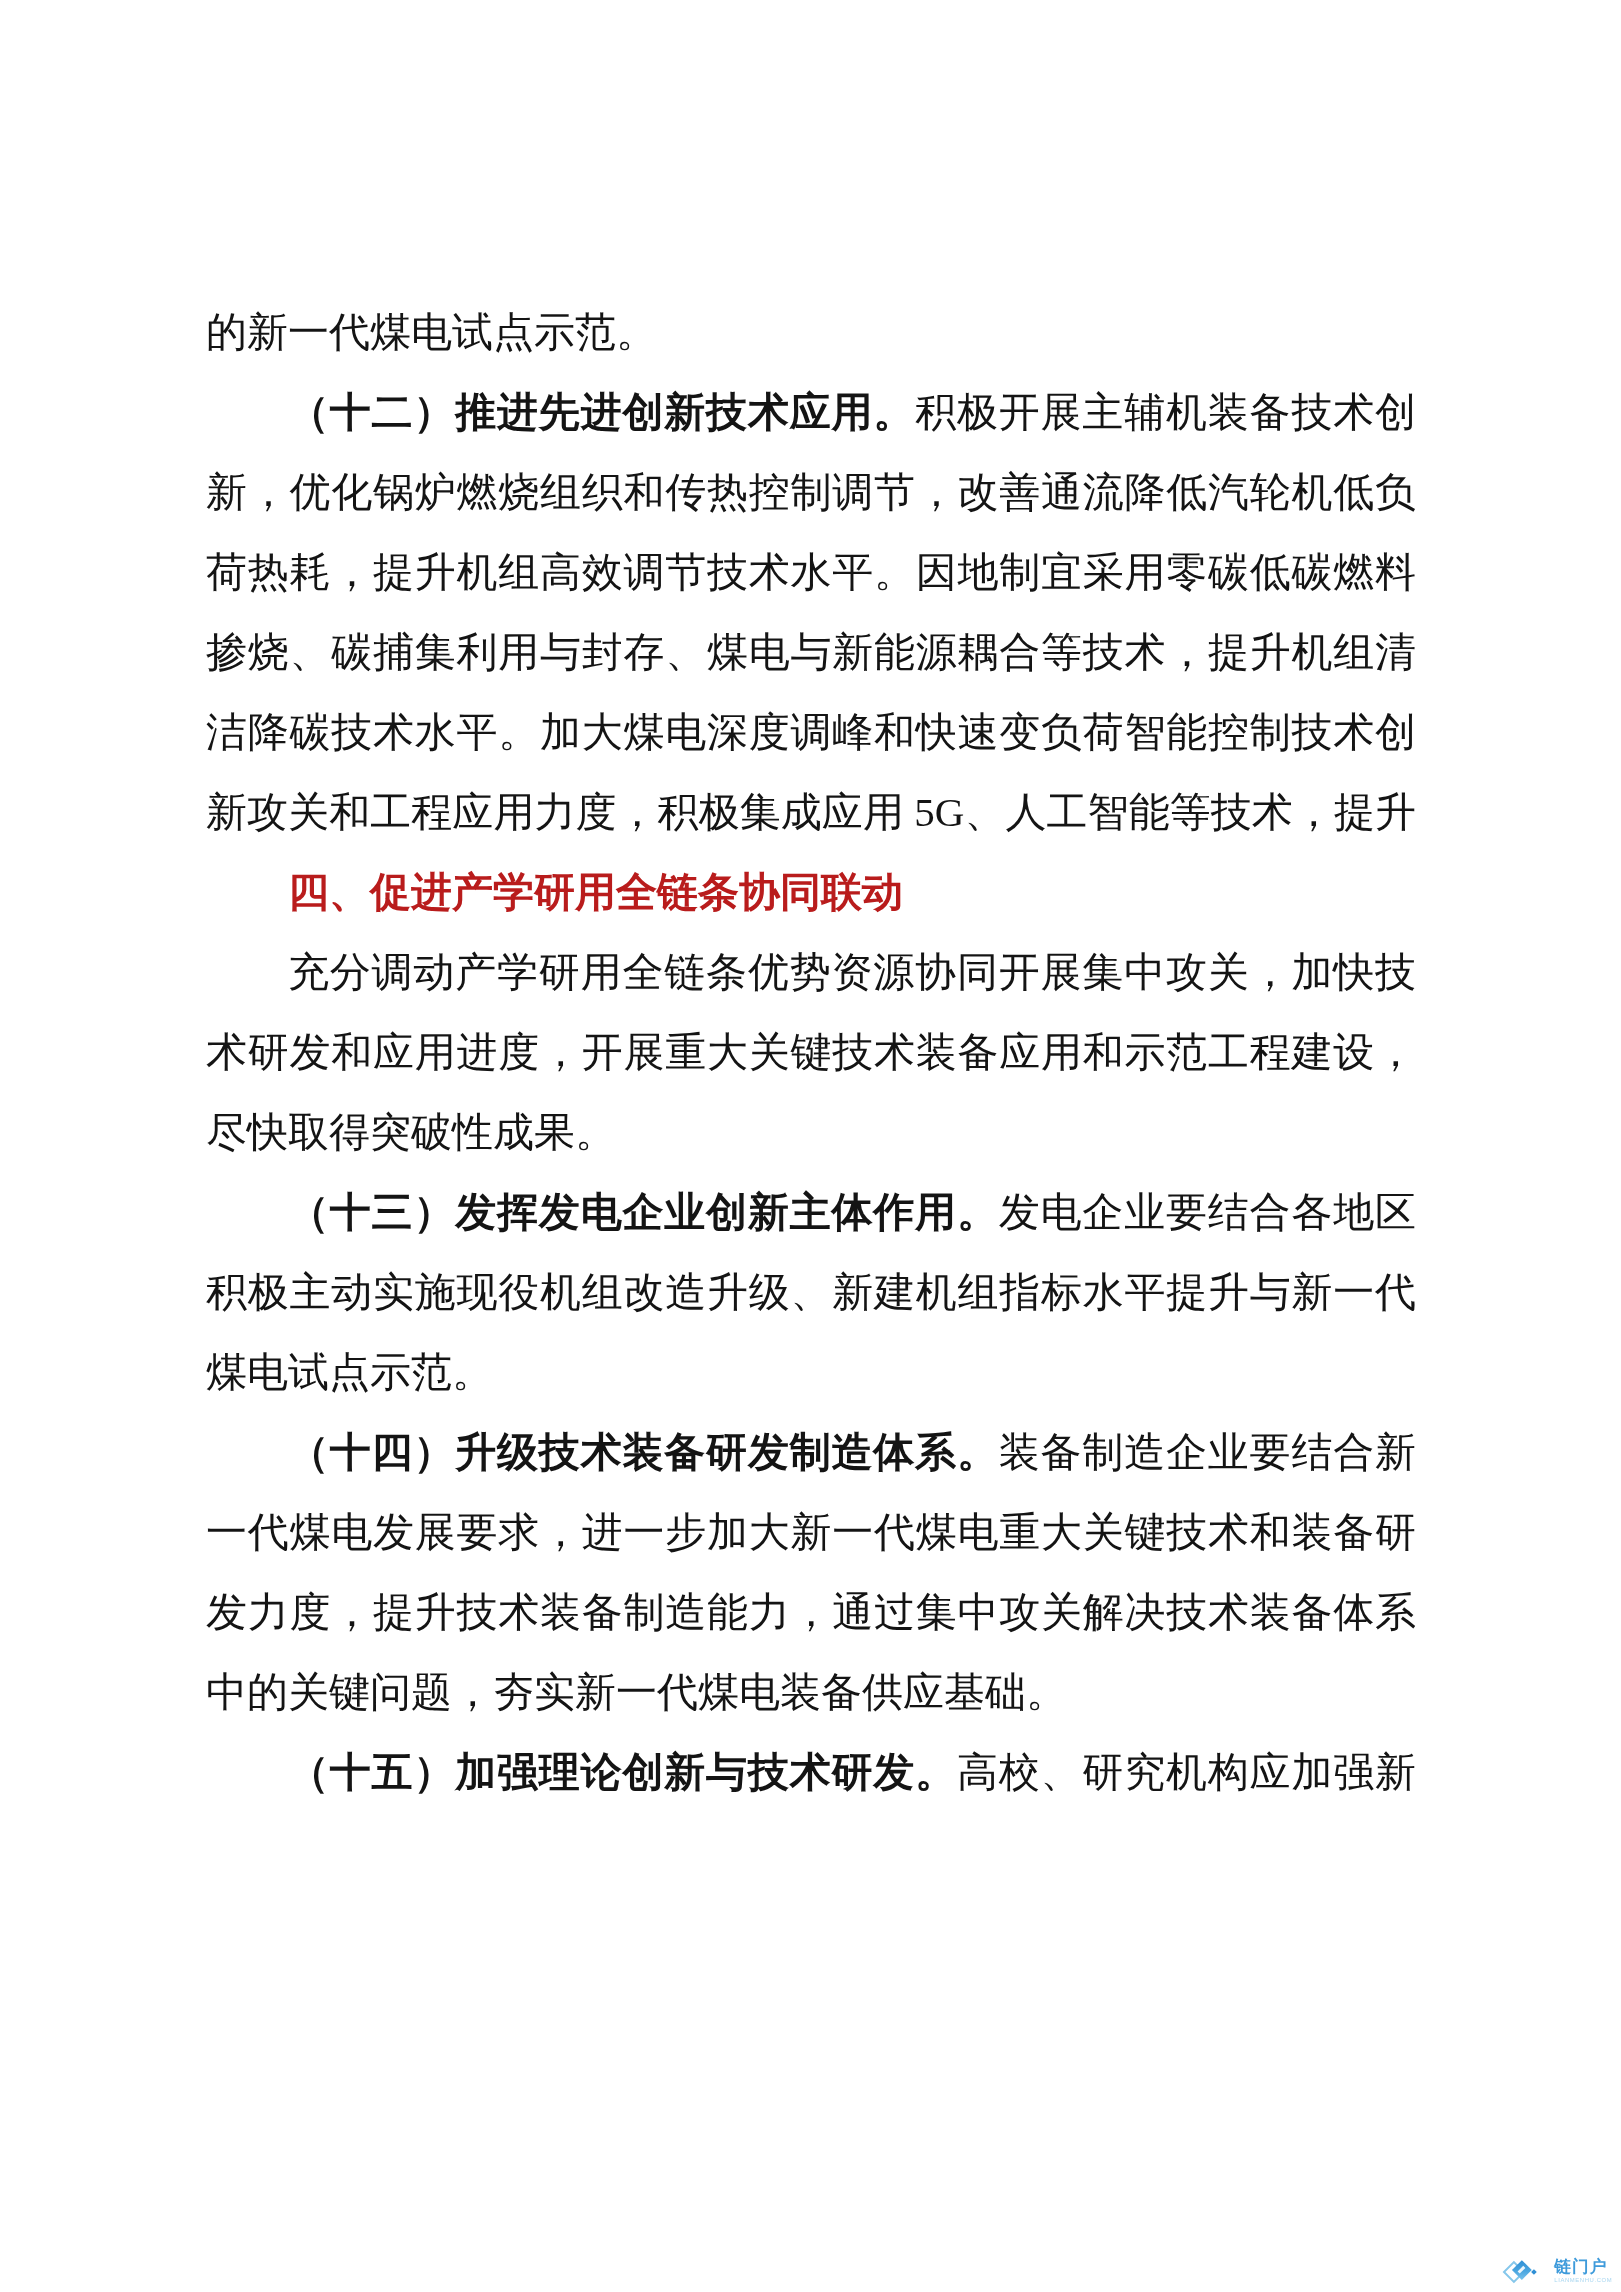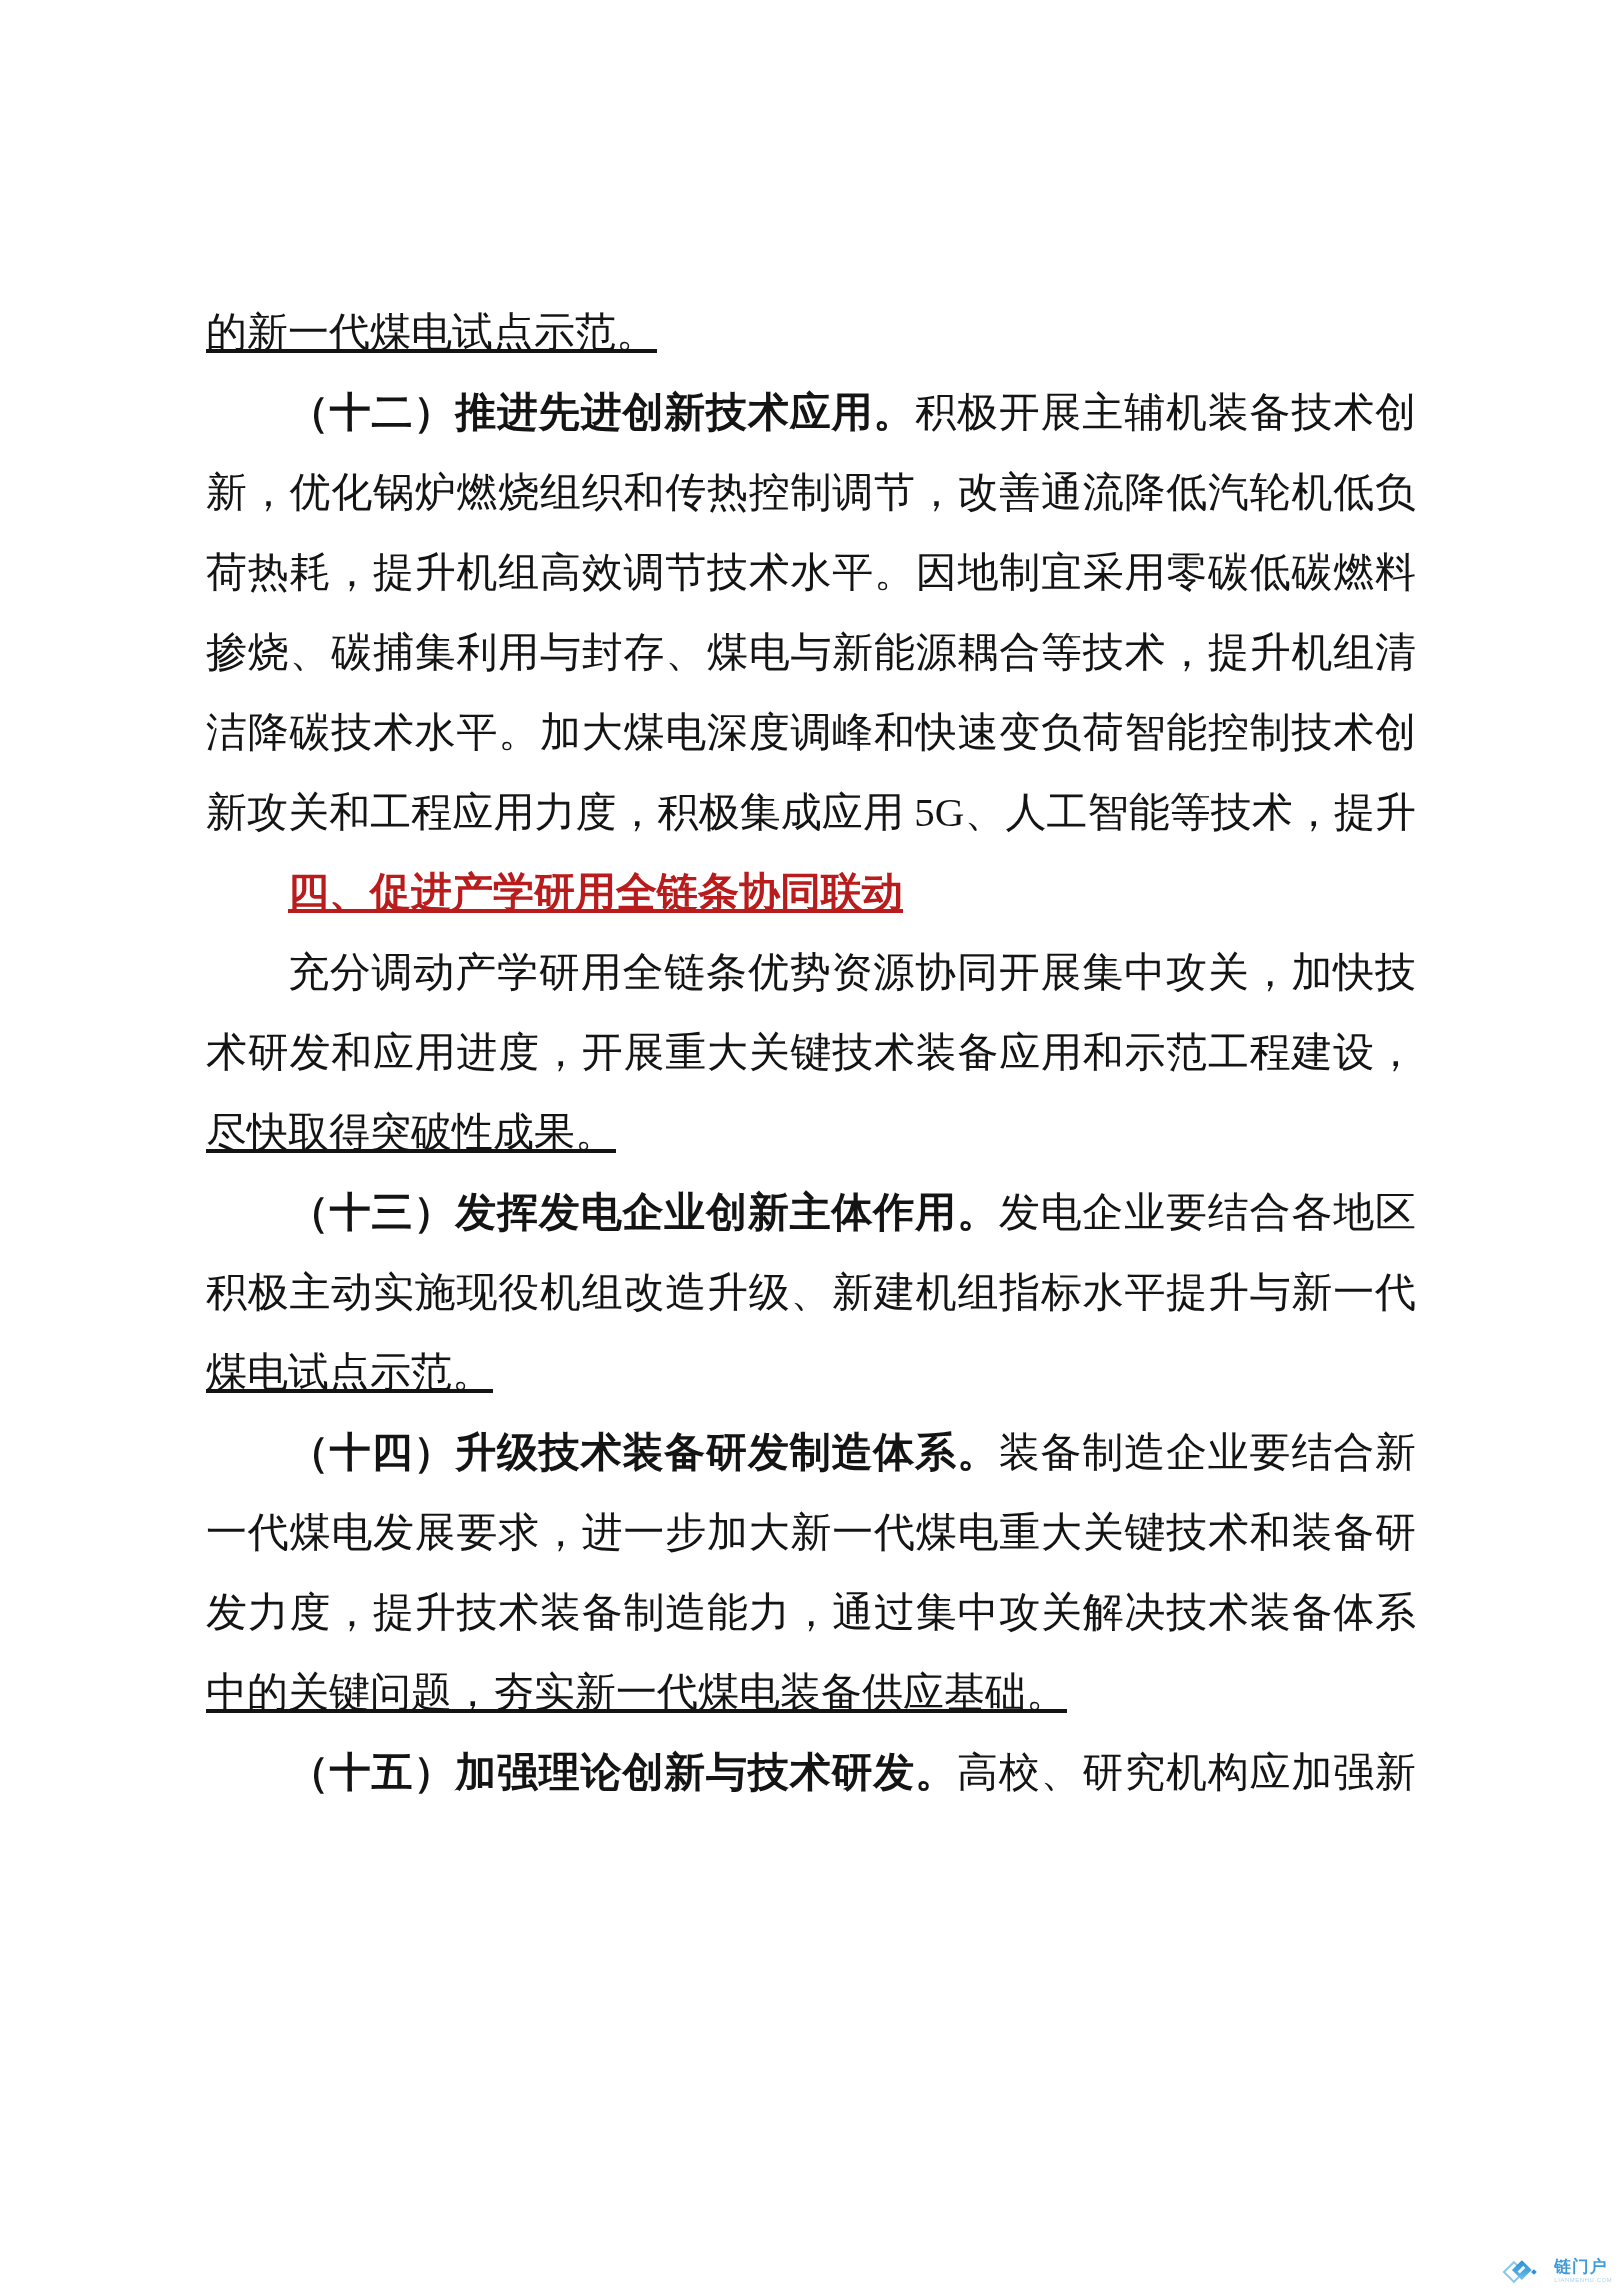--- a/index.html
+++ b/index.html
@@ -15,21 +15,21 @@
     position: absolute;
     left: 206px; top: 292px;
     width: 1210px;
     font-size: 41px;
     line-height: 80px;
     color: #141414;
     letter-spacing: 0;
   }
   .ln { height: 80px; }
   .jst { text-align: justify; text-align-last: justify; text-justify: inter-character; }
-  .end { text-align: center; text-align-last: left; text-decoration: underline; }
+  .end { text-align: center; text-align-last: left; }
   .ind { text-indent: 2em; }
   .item-title { font-weight: bold; }
   .hd {
     font-family: "Liberation Sans", "DejaVu Sans", sans-serif;
     font-weight: bold;
     color: #b91c1c;
   }
   
   .wm {
     position: absolute;

